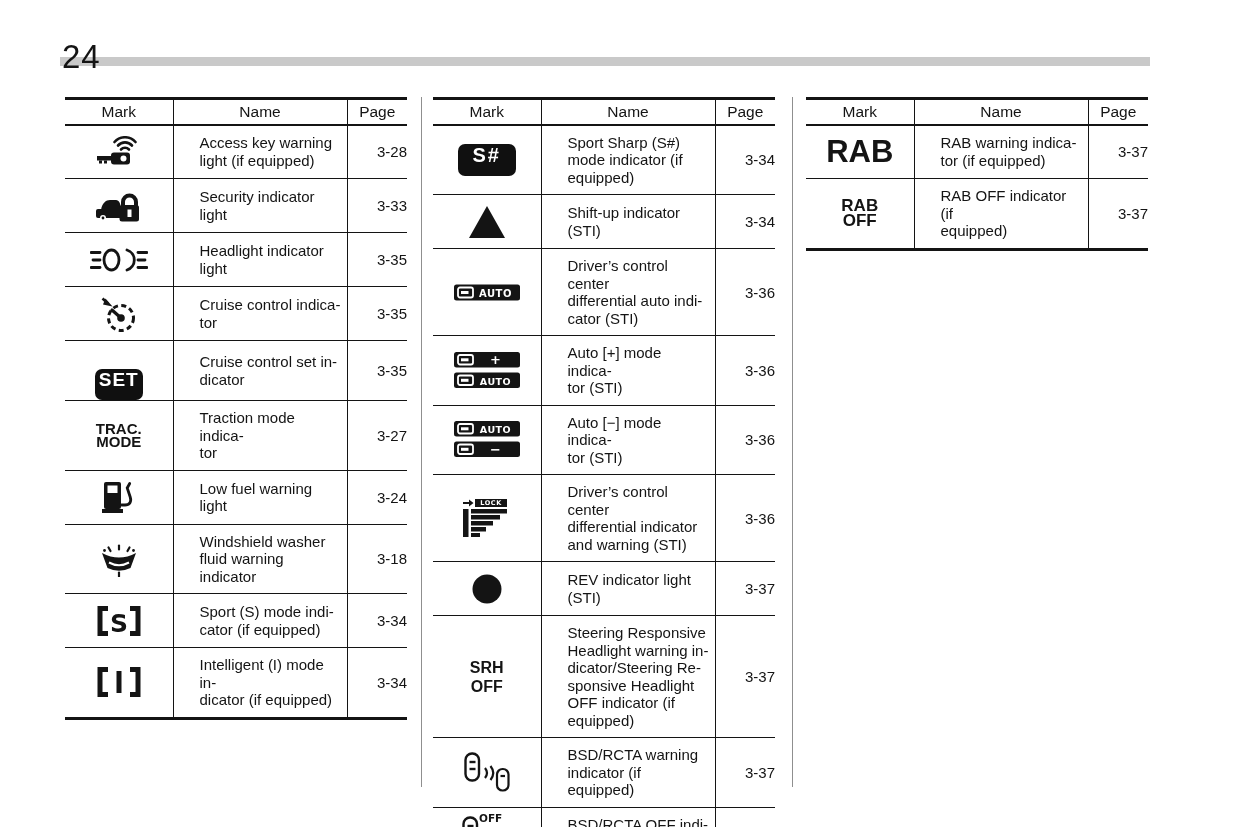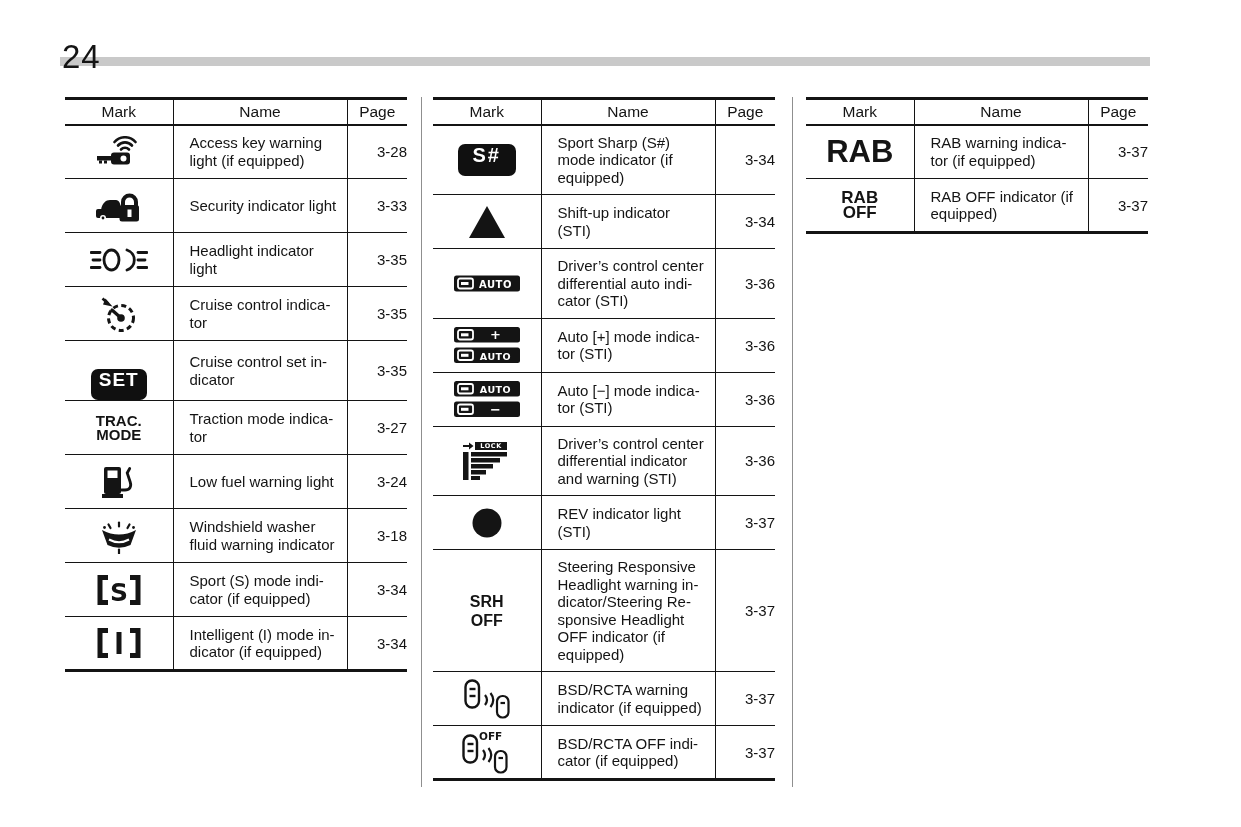--- a/index.html
+++ b/index.html
@@ -31,31 +31,31 @@
     font-weight:normal; font-size:15.5px; height:26px;
     border-bottom:2.5px solid #141414; border-right:1.5px solid #141414;
   }
   th:last-child, td:last-child { border-right:none; }
   tbody tr { border-top:1.5px solid #141414; }
   tbody tr:first-child { border-top:none; }
   td { border-right:1.5px solid #141414; height:54px; vertical-align:middle; }
   td.mark { text-align:center; }
   td.mark > * { display:inline-block; vertical-align:middle; }
   td.name {
-    font-size:15px; line-height:17.5px; padding:8px 5px 8px 16px;
+    font-size:15px; line-height:17.5px; padding:8px 5px 8px 26px;
     white-space:pre-line;
   }
   td.pg { text-align:right; font-size:15px; }
 
   svg { display:block; margin:0 auto; }
   .pill {
     background:#101010; color:#fff; border-radius:7px;
     font-weight:bold; display:flex; align-items:center; justify-content:center;
   }
-  .pill-set { width:56px; height:31px; font-size:19px; letter-spacing:1px;margin-top:28px; }
+  .pill-set { width:48px; height:31px; font-size:19px; letter-spacing:1px;margin-top:28px; }
   .pill-sharp { width:58px; height:32px; font-size:20px; letter-spacing:2px; }
   .mark-lines { font-weight:bold; white-space:pre-line; text-align:center; }
   .trac  { font-size:15px; line-height:13.5px; letter-spacing:0; }
   .srh   { font-size:16px; line-height:19px; }
   .raboff{ font-size:17px; line-height:15px; }
   .rab-big { font-size:31px; font-weight:bold; letter-spacing:0; }
   svg text { font-family:"DejaVu Sans","Liberation Sans",sans-serif; font-weight:bold; }
 </style>
 </head>
 <body>

